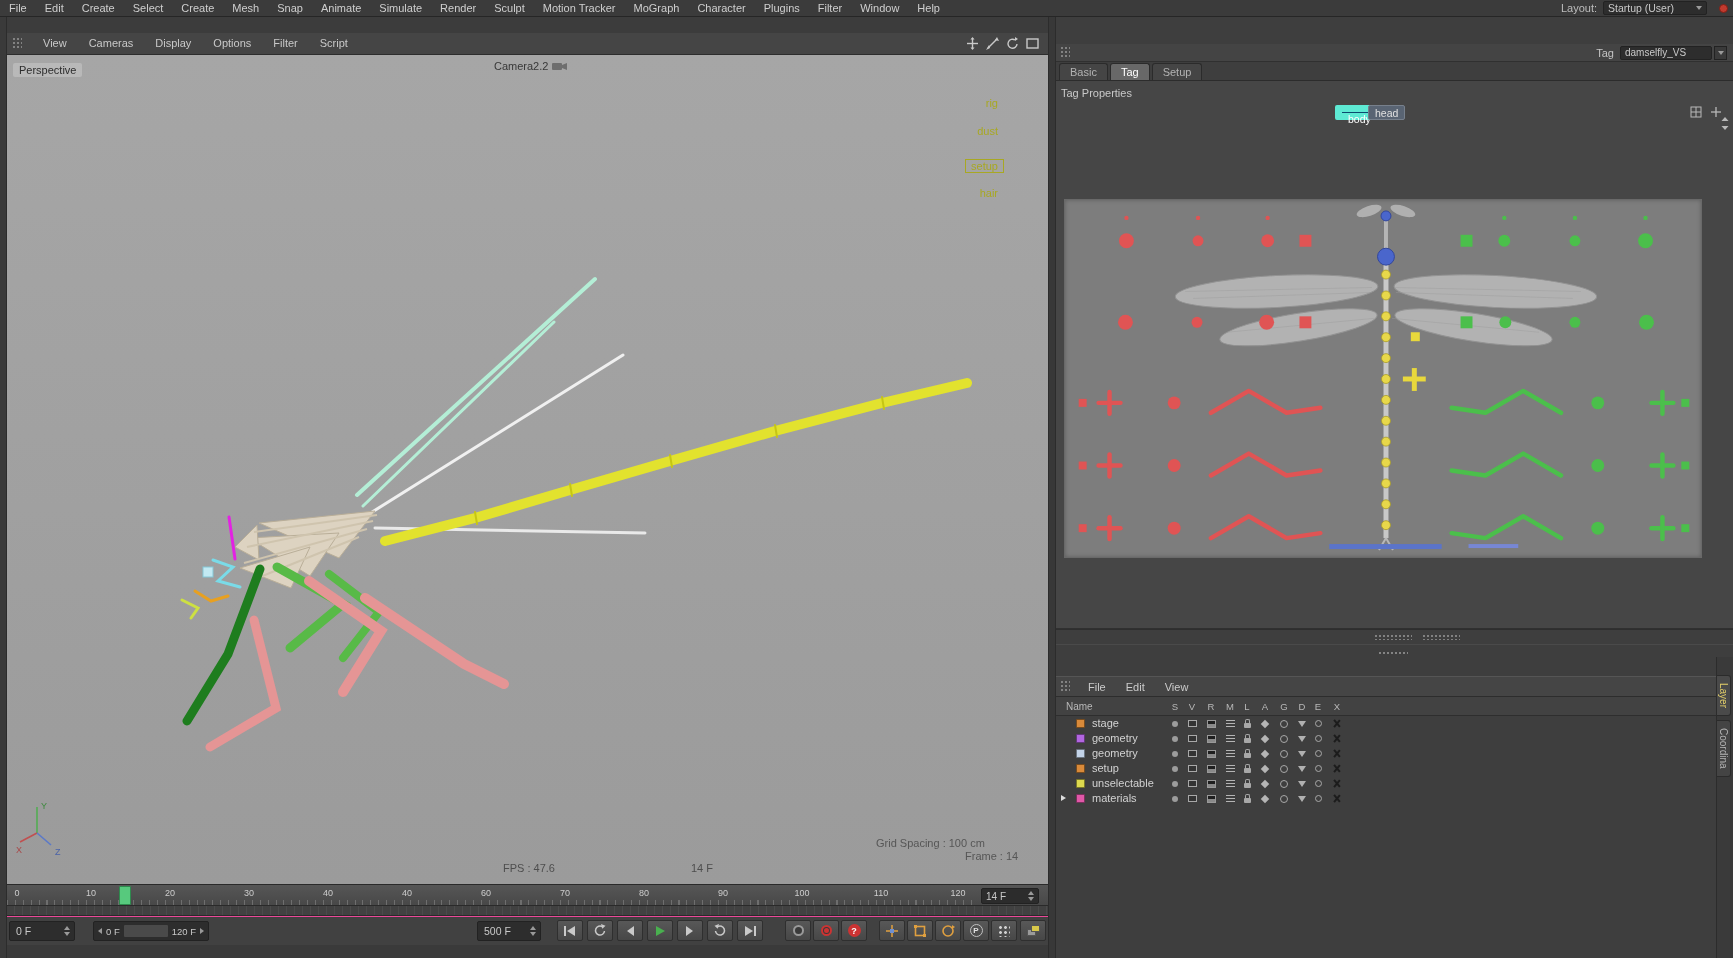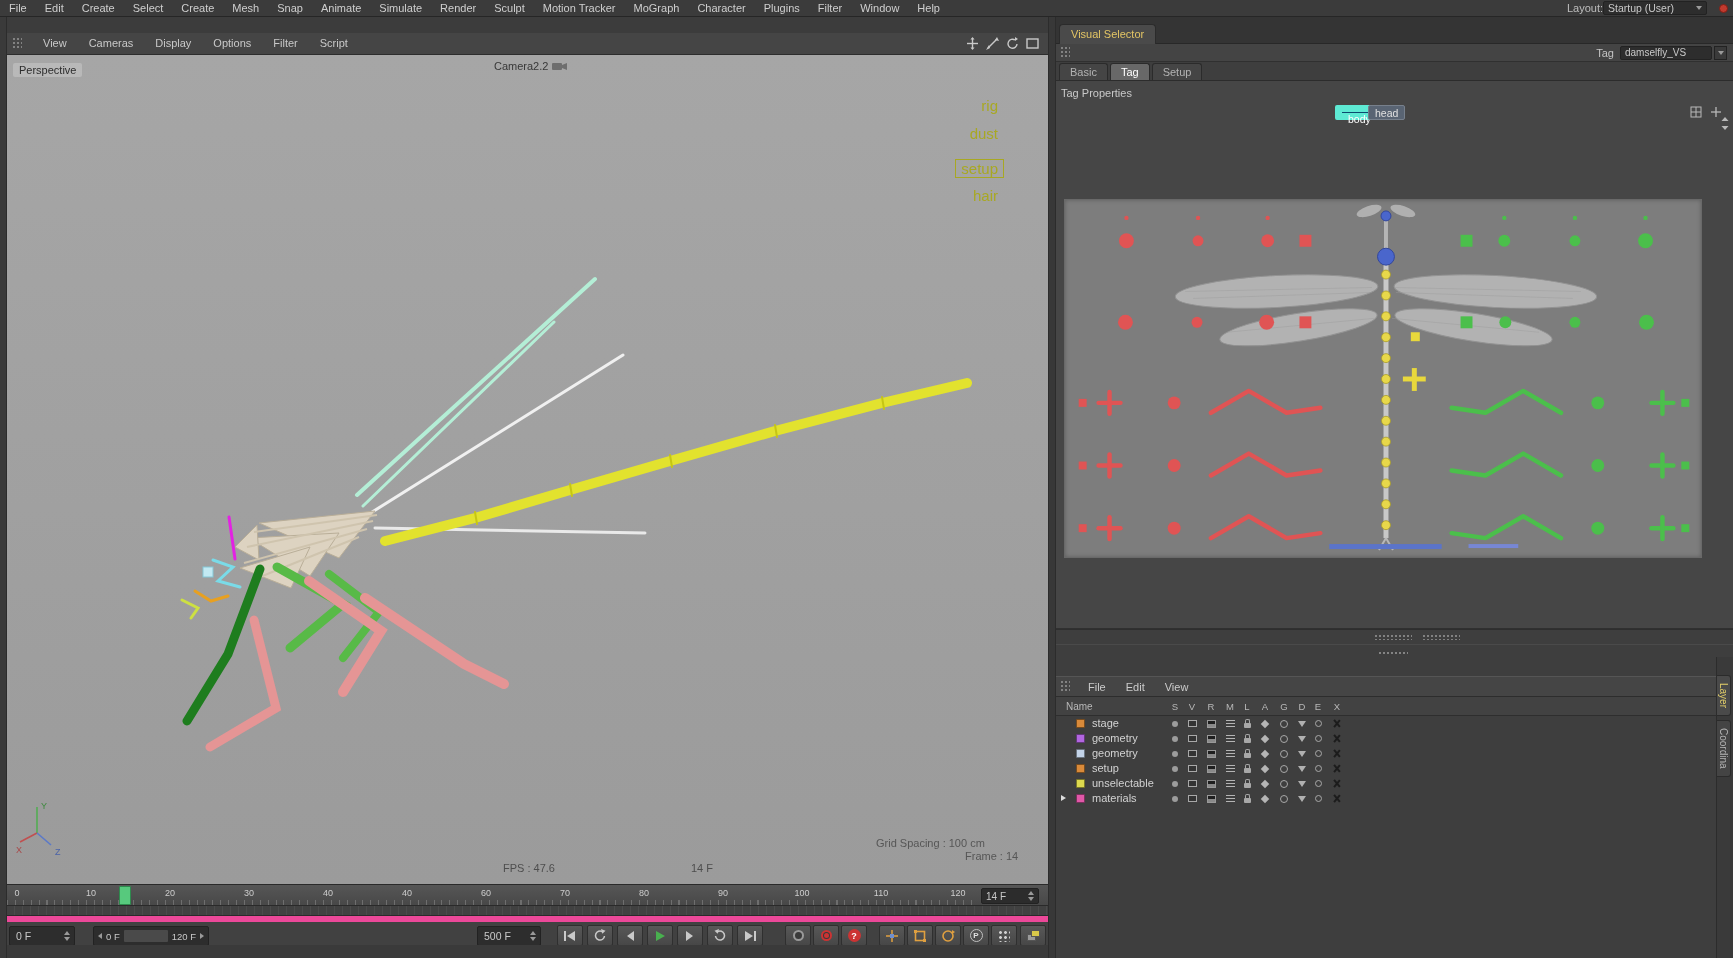--- a/index.html
+++ b/index.html
@@ -3,21 +3,21 @@
 <meta charset="utf-8">
 <style>
   *{box-sizing:border-box;margin:0;padding:0;user-select:none}
   html,body{width:1733px;height:958px;background:#2e2e2e;font-family:"Liberation Sans",sans-serif;overflow:hidden}
   #app{position:relative;width:1733px;height:958px;background:#383838;overflow:hidden}
 
   
   .menubar{position:absolute;left:0;top:0;width:1733px;height:17px;background:#3b3b3b;border-bottom:1px solid #262626;display:flex;align-items:center;font-size:11px;color:#cfcfcf}
   .menubar .m{padding:0 9px;line-height:16px;cursor:default}
   .layout-wrap{margin-left:auto;display:flex;align-items:center;margin-right:26px}
-  .layout-label{color:#bdbdbd;}
+  .layout-label{color:#bdbdbd;margin-right:6px}
   .layout-dd{width:104px;height:14px;background:#2d2d2d;border:1px solid #222;border-radius:2px;display:flex;align-items:center;padding:0 4px;color:#c9c9c9;font-size:10.5px}
   .layout-dd .tri-d{margin-left:auto}
   .tri-d{width:0;height:0;border-left:3.5px solid transparent;border-right:3.5px solid transparent;border-top:4px solid #9a9a9a}
   .tri-u{width:0;height:0;border-left:3.5px solid transparent;border-right:3.5px solid transparent;border-bottom:4px solid #9a9a9a}
   .tri-l{width:0;height:0;border-top:3.5px solid transparent;border-bottom:3.5px solid transparent;border-right:4px solid #9a9a9a}
   .tri-r{width:0;height:0;border-top:3.5px solid transparent;border-bottom:3.5px solid transparent;border-left:4px solid #9a9a9a}
   .red-dot{position:absolute;right:5px;top:4px;width:9px;height:9px;border-radius:50%;background:#c23a2e;border:1px solid #7e1f17}
 
   
   .grip{width:10px;height:13px;background-image:radial-gradient(circle,#8d8d8d 1px,transparent 1.4px);background-size:4px 4px;opacity:.85}
@@ -32,39 +32,39 @@
   .vp-toolbar{position:absolute;left:0;top:16px;width:1041px;height:22px;background:#454545;border-bottom:1px solid #2d2d2d;display:flex;align-items:center;font-size:11px;color:#c9c9c9}
   .vp-toolbar .grip{margin:0 10px 0 5px}
   .vp-toolbar .m{padding:0 11px;line-height:21px}
   .vp-nav{margin-left:auto;display:flex;gap:5px;margin-right:8px}
   .vp-nav .nbtn{width:15px;height:15px;display:flex;align-items:center;justify-content:center}
 
   .vp-canvas{position:absolute;left:0;top:38px;width:1041px;height:829px;background:linear-gradient(#a6a6a6,#9b9b9b);overflow:hidden}
   .vp-canvas svg.model{position:absolute;left:0;top:0}
   .vp-label{position:absolute;left:6px;top:8px;font-size:11px;color:#2d2d2d;background:rgba(200,200,200,.55);padding:1px 6px;border-radius:2px}
   .vp-cam{position:absolute;left:487px;top:5px;font-size:11px;color:#383838;display:flex;align-items:center;gap:4px}
-  .hud{position:absolute;right:50px;font-size:15px;color:#a8a823;text-align:right}
+  .hud{position:absolute;right:50px;font-size:11px;color:#a8a823;text-align:right}
   .hud.sel{border:1px solid #a8a823;padding:0 5px;right:44px}
   .vp-grid-text{position:absolute;left:869px;top:782px;font-size:11px;color:#565656}
   .vp-frame-text{position:absolute;left:958px;top:795px;font-size:11px;color:#565656}
   .vp-fps{position:absolute;left:496px;top:807px;font-size:11px;color:#4e4e4e}
   .vp-frame-badge{position:absolute;left:684px;top:807px;font-size:11px;color:#4e4e4e}
   .axis-gizmo{position:absolute;left:8px;top:740px}
 
   
   .ruler{position:absolute;left:0;top:867px;width:1041px;height:22px;background:linear-gradient(#565656,#484848);border-top:1px solid #2a2a2a;border-bottom:1px solid #2a2a2a}
   .ruler .ticks{position:absolute;left:0;bottom:0;width:970px;height:5px;background:repeating-linear-gradient(90deg,#6e6e6e 0 1px,transparent 1px 7.9px)}
   .ruler .num{position:absolute;top:3px;transform:translateX(-50%);font-size:9px;color:#cdcdcd}
   .frame-marker{position:absolute;left:112px;top:1px;width:12px;height:19px;background:#57c97d;border:1px solid #2f8a4e;border-radius:1px}
   .frame-field{position:absolute;left:974px;top:3px;width:58px;height:16px;background:#2c2c2c;border:1px solid #222;border-radius:2px;display:flex;align-items:center;padding:0 4px;font-size:10px;color:#c9c9c9}
   .spin{margin-left:auto;display:flex;flex-direction:column;gap:2px}
   .tl-scrollbar{position:absolute;left:0;top:889px;width:1041px;height:10px;background:#414141;border-bottom:1px solid #2a2a2a;background-image:repeating-linear-gradient(90deg,transparent 0 7px,#4b4b4b 7px 8px)}
 
   
-  .bottom-bar{position:absolute;left:0;top:899px;width:1041px;height:29px;background:#414141;border-top:6px solid #ec4899}
+  .bottom-bar{position:absolute;left:0;top:899px;width:1041px;height:29px;background:#414141;border-top:1px solid #ec4899}
   .bb-field{position:absolute;top:4px;height:20px;background:#2d2d2d;border:1px solid #222;border-radius:2px;display:flex;align-items:center;padding:0 4px 0 6px;font-size:10.5px;color:#c9c9c9}
   .bb-range{position:absolute;left:86px;top:4px;width:116px;height:20px;background:#2d2d2d;border:1px solid #222;border-radius:2px;display:flex;align-items:center;padding:0 4px;font-size:9.5px;color:#c9c9c9;gap:4px}
   .bb-range .mid{flex:1;height:12px;background:#4a4a4a;border-radius:1px}
   .btn{position:absolute;top:3px;width:26px;height:21px;background:linear-gradient(#585858,#474747);border:1px solid #2f2f2f;border-radius:2px;display:flex;align-items:center;justify-content:center}
   .circ-gray{width:11px;height:11px;border-radius:50%;border:2px solid #9a9a9a;background:#3a3a3a}
   .circ-red{width:11px;height:11px;border-radius:50%;border:2px solid #cc3333;background:#3a3a3a;display:flex;align-items:center;justify-content:center}
   .circ-red i{width:5px;height:5px;border-radius:50%;background:#cc3333}
   .circ-redq{width:13px;height:13px;border-radius:50%;background:#cc3333;color:#fff;font-size:9px;font-weight:bold;display:flex;align-items:center;justify-content:center}
   .p-circ{width:13px;height:13px;border-radius:50%;border:1.5px solid #c0c0c0;color:#e0e0e0;font-size:8px;font-weight:bold;display:flex;align-items:center;justify-content:center}
   .pla{width:12px;height:12px;background-image:radial-gradient(circle,#cfcfcf 1.2px,transparent 1.6px);background-size:5px 5px}
@@ -420,23 +420,20 @@
           </span>
         </div>
     </div>
     <div class="vp-botgap"></div>
   </div>
 
   <div class="v-split"></div>
 
   <div class="right-panel">
 
-    <div class="vs-tabrow">
-      <div class="vs-tab">Visual Selector</div>
-    </div>
 
     <div class="vs-tagrow">
       <span class="grip"></span>
       <span class="sp"></span>
       <span class="tag-label">Tag</span>
       <div class="tag-dd">
         <span>damselfly_VS</span>
       </div>
       <span class="tag-arrow">
           <i class="tri-d"></i>

